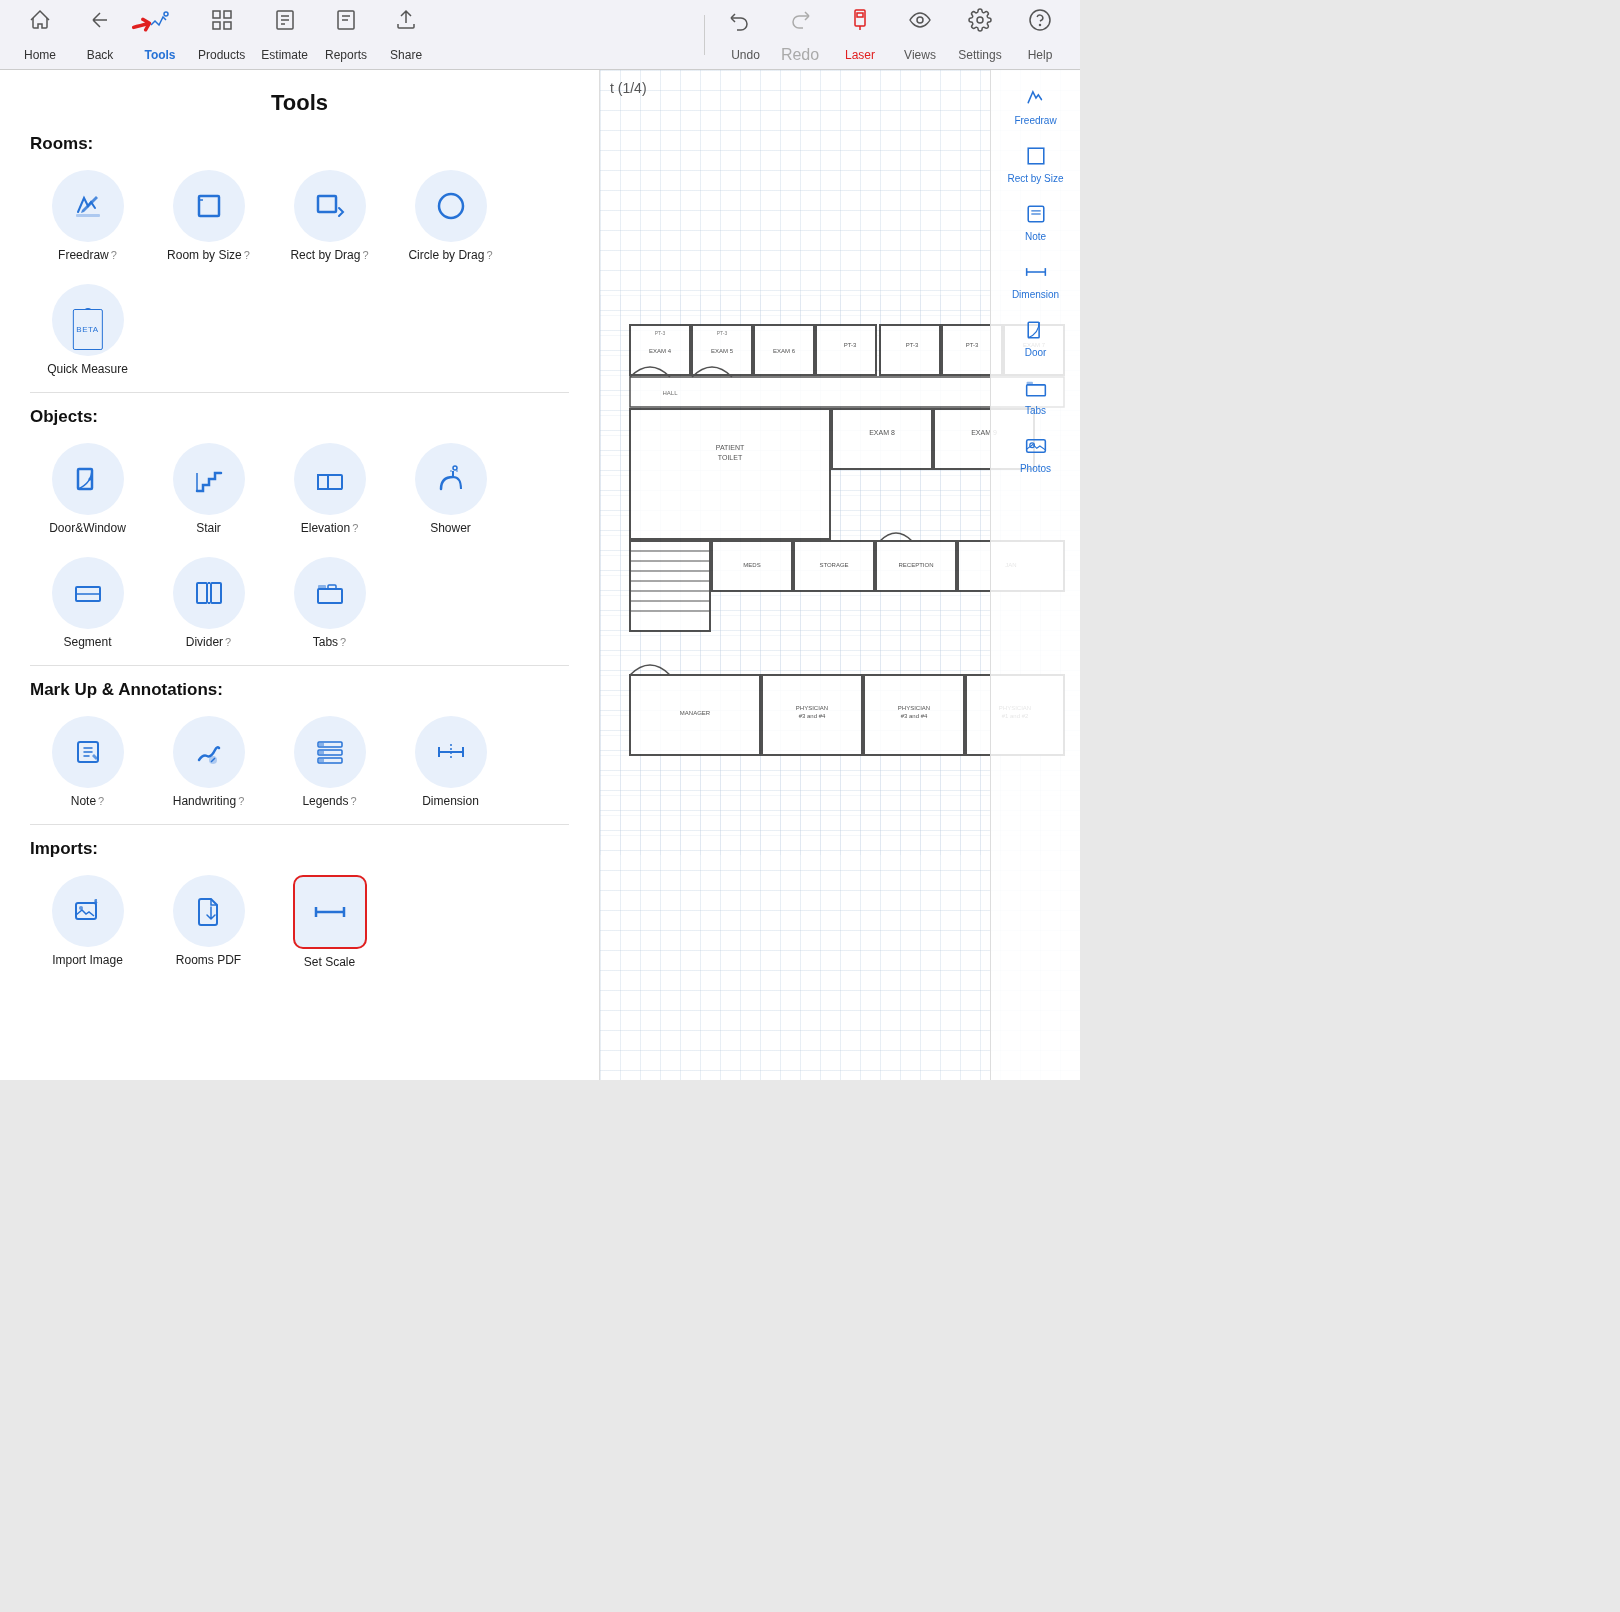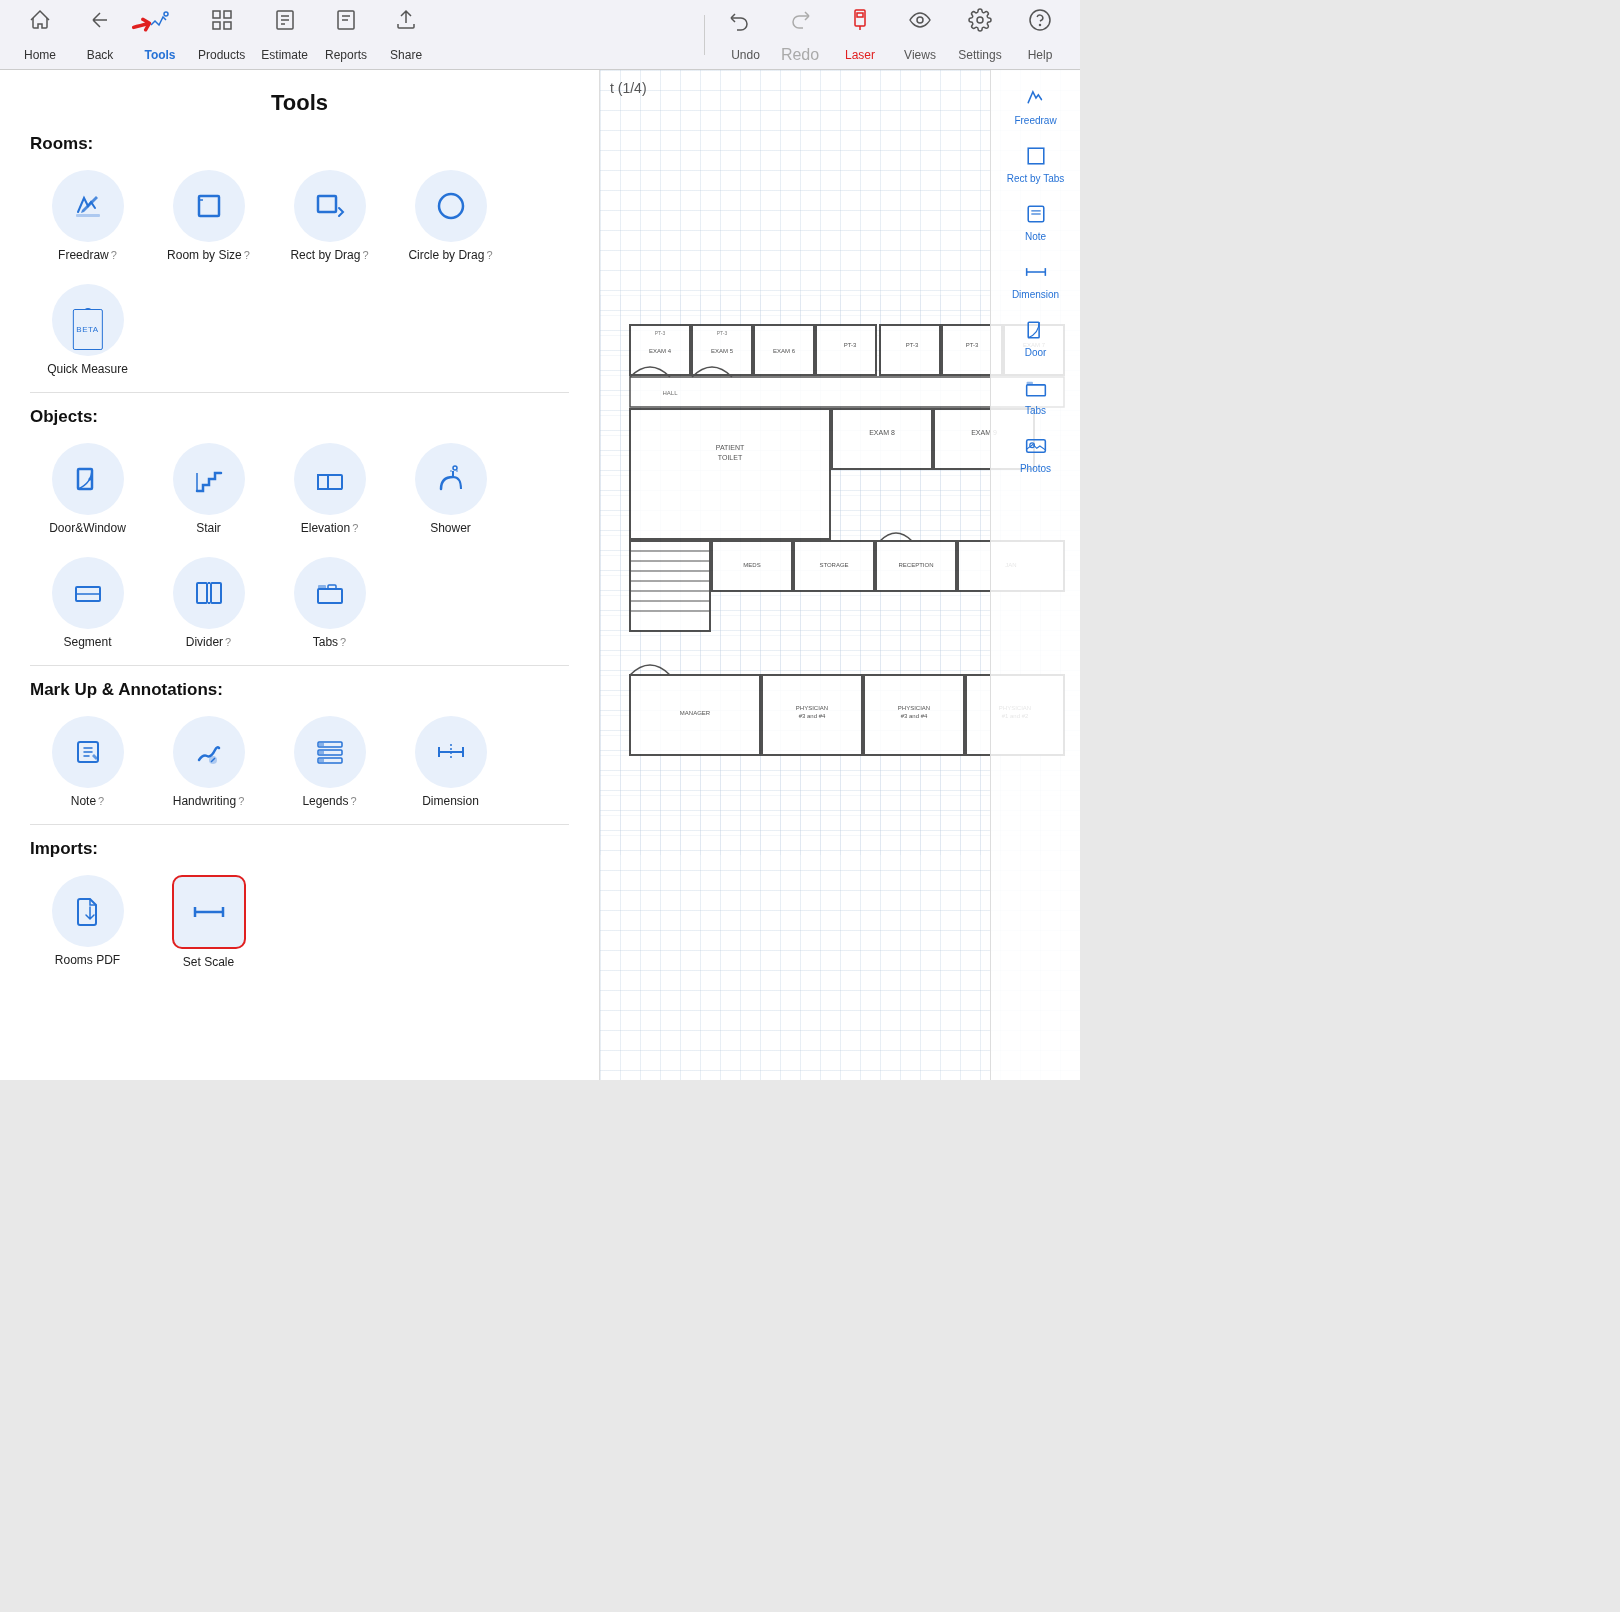--- a/index.html
+++ b/index.html
@@ -468,20 +468,34 @@
           <span>Dimension</span>
         </span>
       </div>
     </div>
 
     <hr class="section-divider">
 
     <div class="section-title">Imports:</div>
     <div class="tools-grid">
 
+      <div class="tool-item">
+        <div class="icon-circle">
+          <svg width="36" height="36" viewBox="0 0 36 36" fill="none">
+            <rect x="6" y="10" width="20" height="16" rx="2" stroke="#2672d6" stroke-width="2" fill="none"></rect>
+            <circle cx="11" cy="15" r="2" fill="#2672d6" opacity="0.7"></circle>
+            <path d="M6 22l6-5 4 4 3-2 5 4" stroke="#2672d6" stroke-width="1.5" fill="none"></path>
+            <path d="M24 6l4 4-4 0" fill="#2672d6" opacity="0.5"></path>
+            <line x1="26" y1="6" x2="26" y2="12" stroke="#2672d6" stroke-width="1.5"></line>
+          </svg>
+        </div>
+        <span class="tool-label">
+          <span>Import Image</span>
+        </span>
+      </div>
 
       <div class="tool-item">
         <div class="icon-circle">
           <svg width="36" height="36" viewBox="0 0 36 36" fill="none">
             <path d="M10 6h10l6 6v18a2 2 0 01-2 2H10a2 2 0 01-2-2V8a2 2 0 012-2z" stroke="#2672d6" stroke-width="2" fill="none"></path>
             <path d="M20 6v6h6" stroke="#2672d6" stroke-width="1.5" fill="none"></path>
             <path d="M24 22l-4 4-4-4M20 14v12" stroke="#2672d6" stroke-width="1.5" stroke-linecap="round"></path>
           </svg>
         </div>
         <span class="tool-label">
@@ -595,21 +609,21 @@
         <svg width="28" height="28" viewBox="0 0 36 36" fill="none">
             <path d="M8 24L14 10l4 8 3-4 4 6" stroke="#2672d6" stroke-width="2" stroke-linecap="round"></path>
           </svg>
         <span class="sidebar-tool-label">Freedraw</span>
       </div>
 
       <div class="sidebar-tool">
         <svg width="28" height="28" viewBox="0 0 36 36" fill="none">
             <rect x="8" y="8" width="20" height="20" stroke="#2672d6" stroke-width="2" fill="none"></rect>
           </svg>
-        <span class="sidebar-tool-label">Rect by Tabs</span>
+        <span class="sidebar-tool-label">Rect by Size</span>
       </div>
 
       <div class="sidebar-tool">
         <svg width="28" height="28" viewBox="0 0 36 36" fill="none">
             <rect x="8" y="8" width="20" height="20" rx="2" stroke="#2672d6" stroke-width="2" fill="none"></rect>
             <line x1="12" y1="14" x2="24" y2="14" stroke="#2672d6" stroke-width="1.5"></line>
             <line x1="12" y1="18" x2="24" y2="18" stroke="#2672d6" stroke-width="1.5"></line>
           </svg>
         <span class="sidebar-tool-label">Note</span>
       </div>

